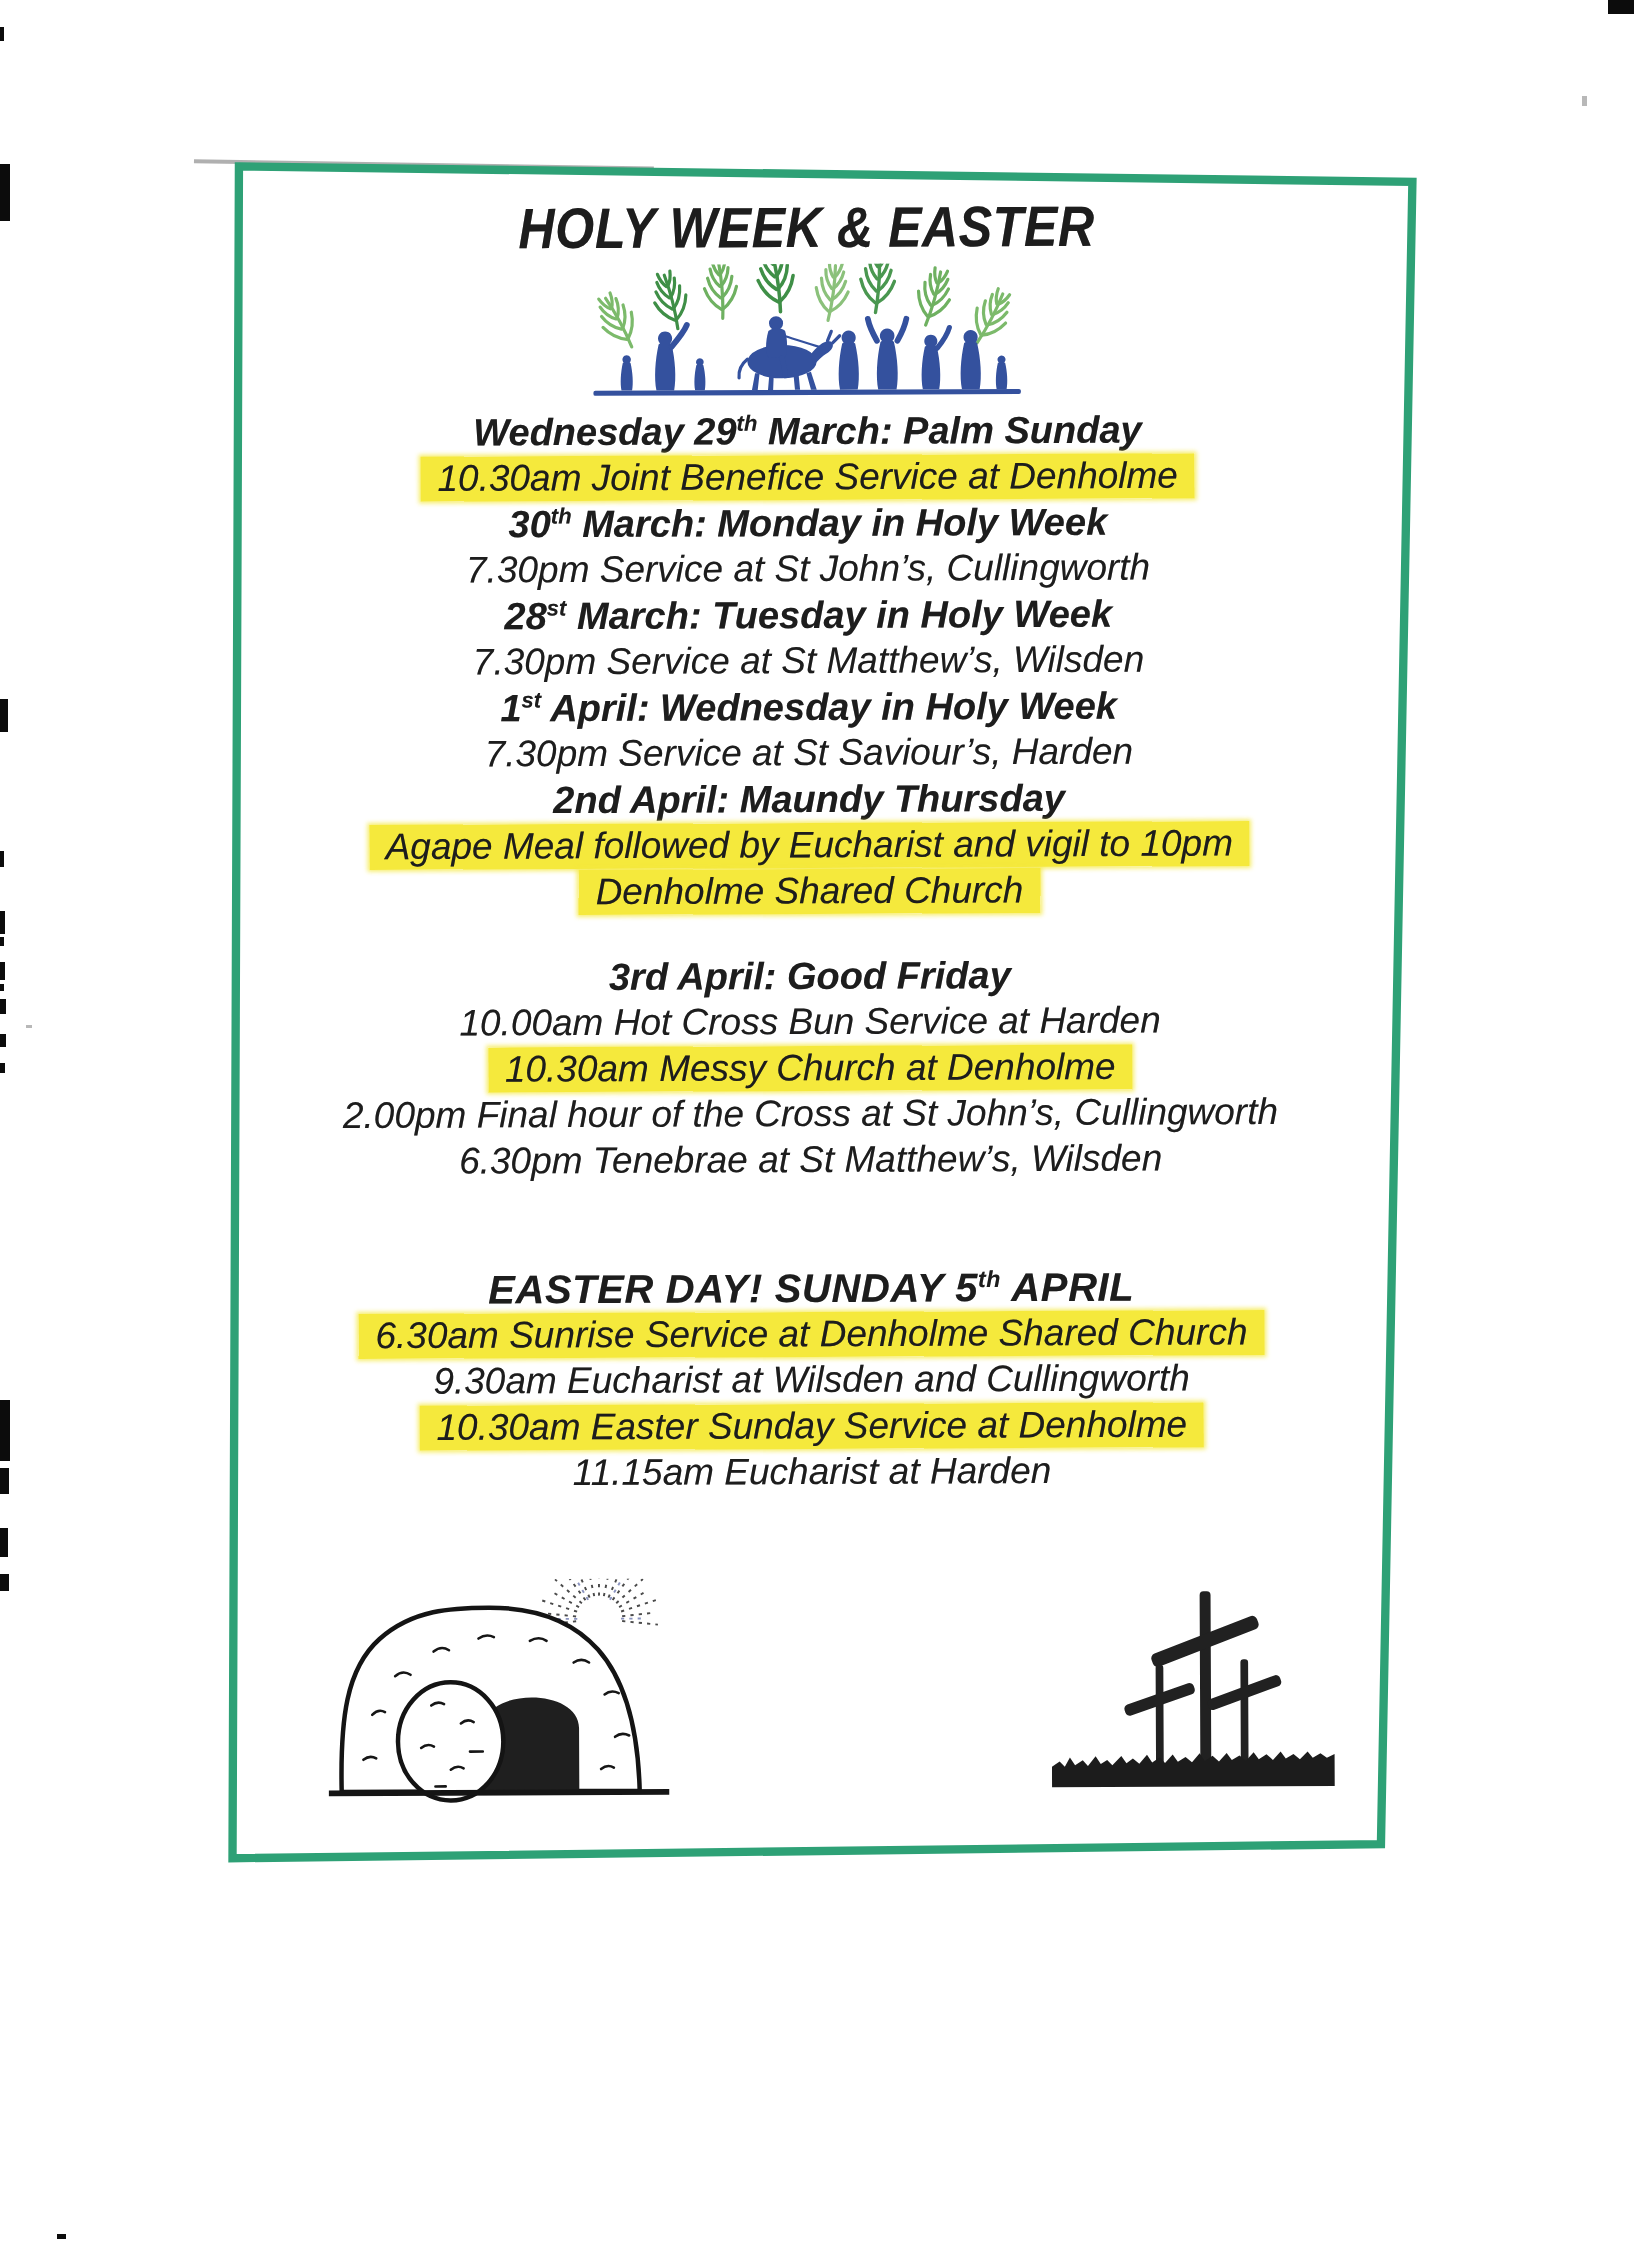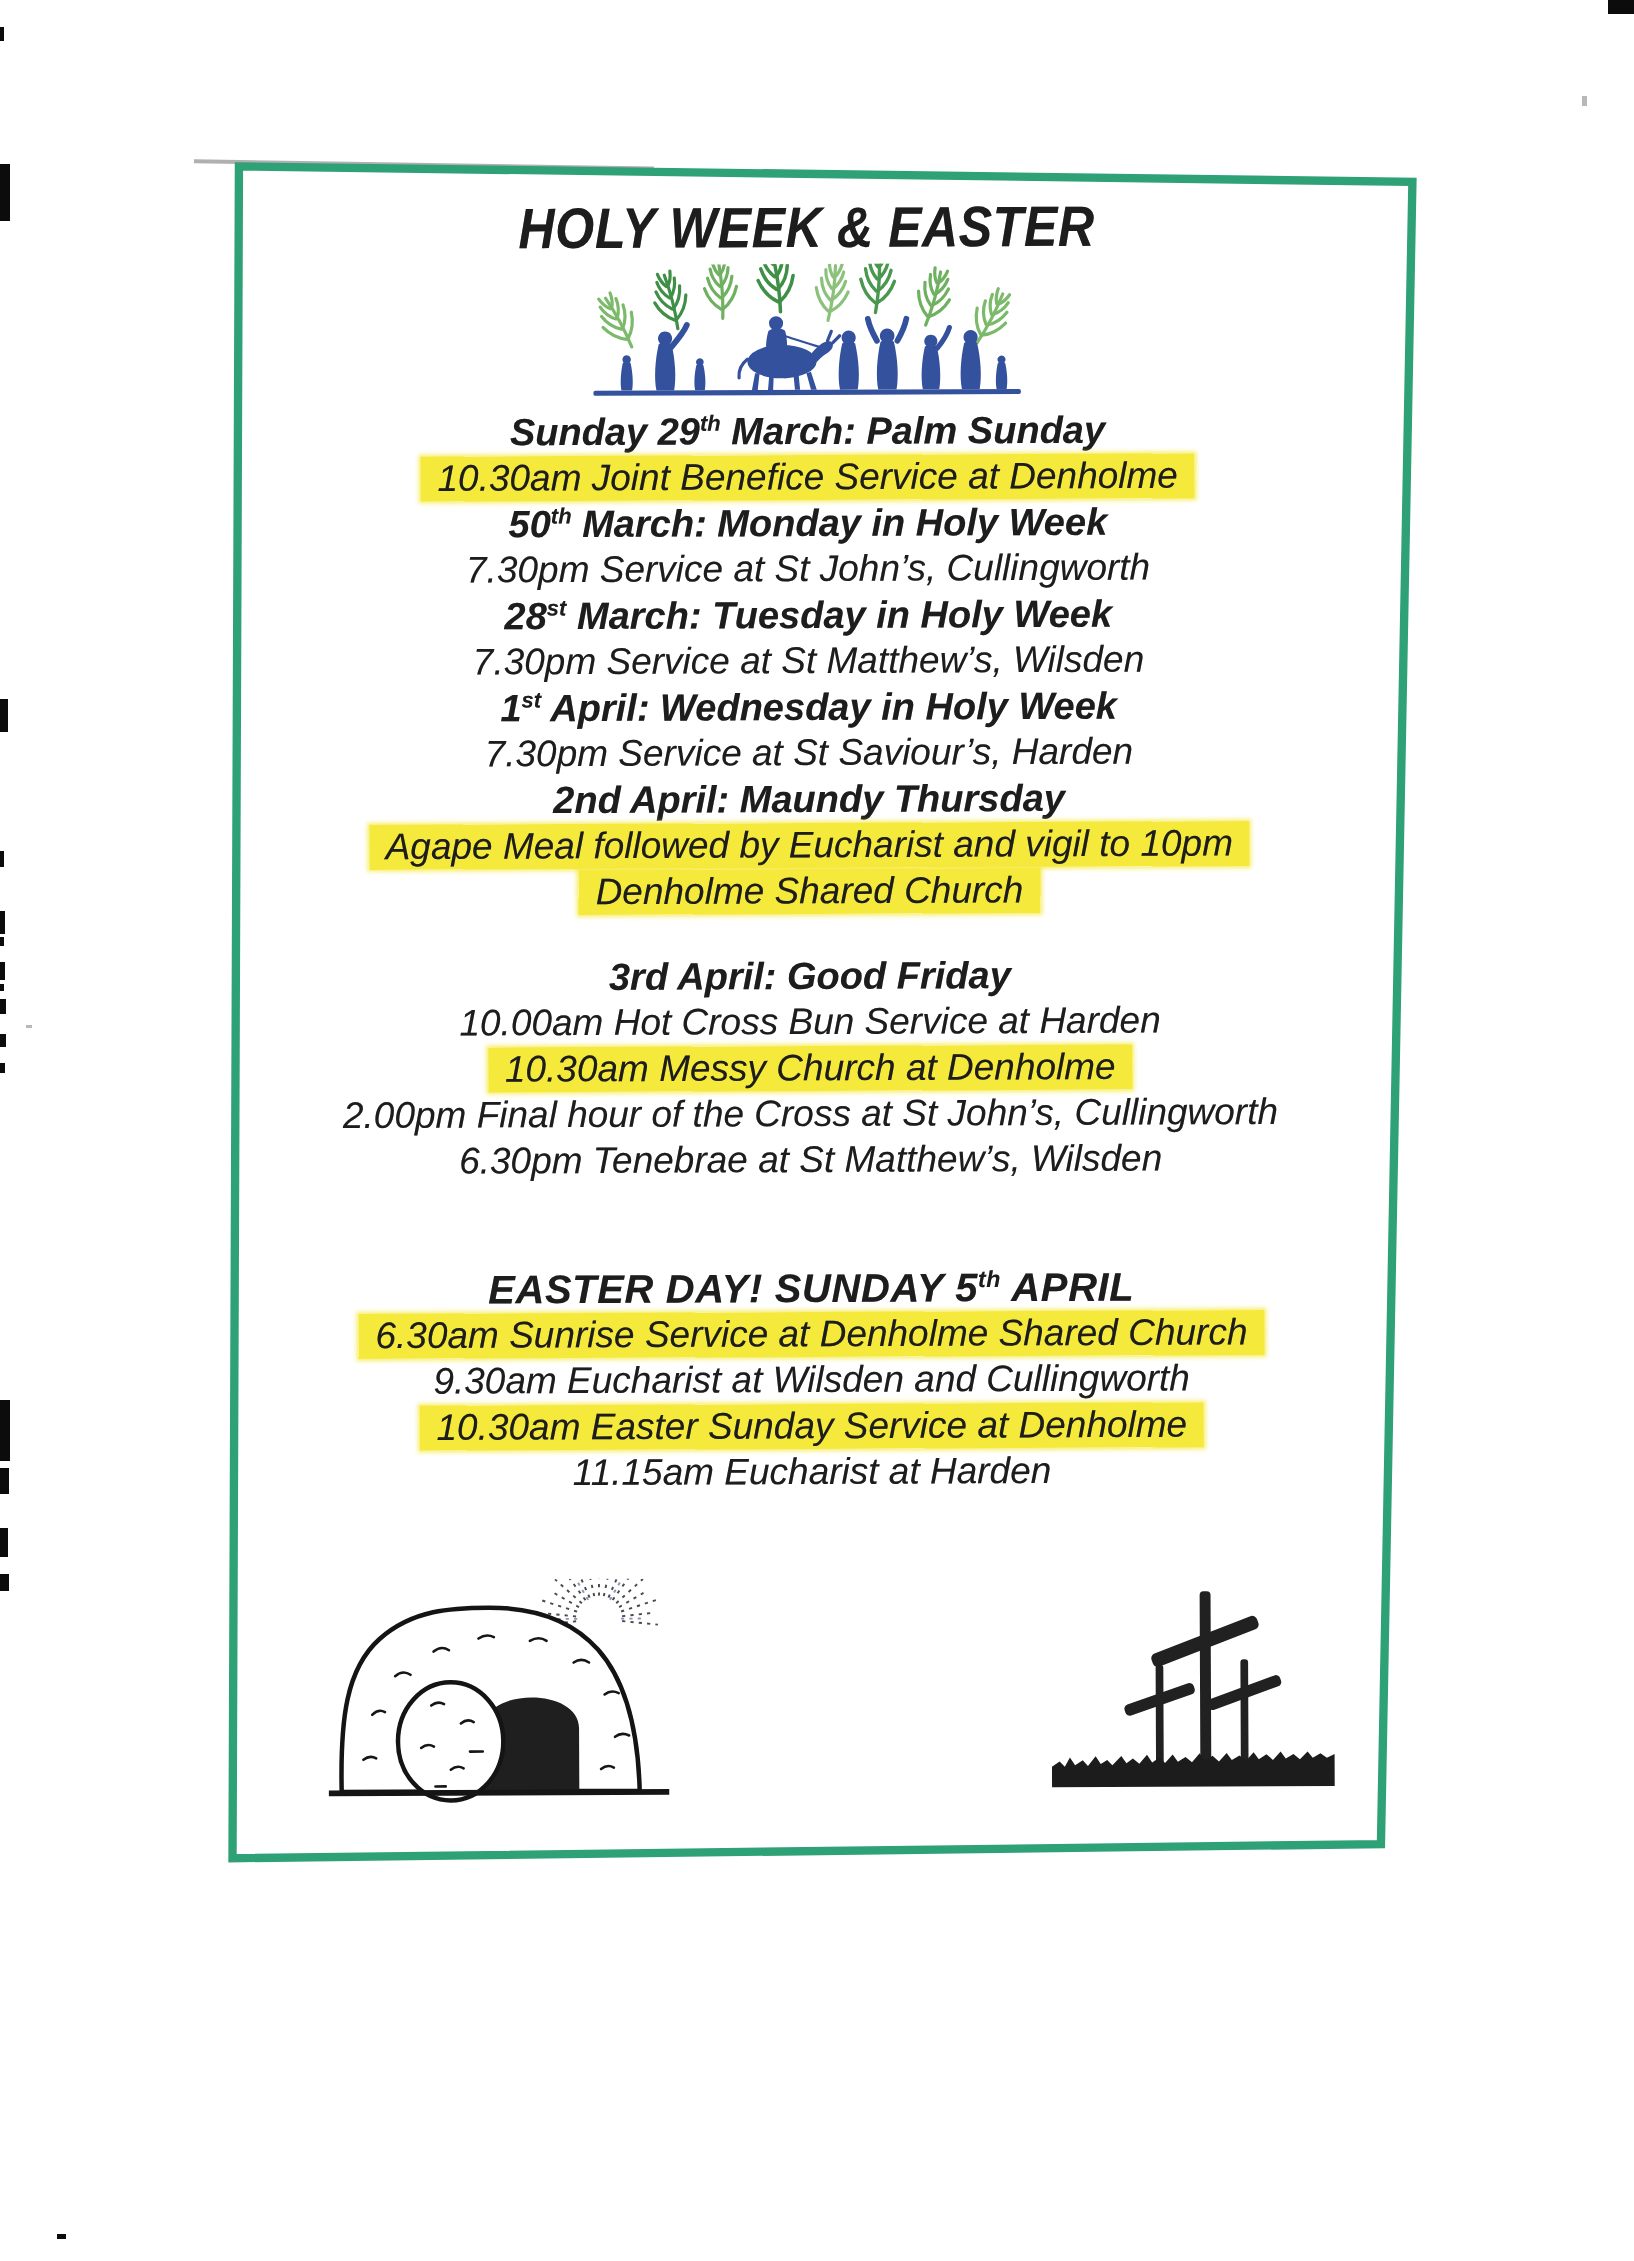--- a/index.html
+++ b/index.html
@@ -119,23 +119,23 @@
         <use href="#person" transform="translate(532,196) scale(0.85)"></use>
         <path d="M542,132 C552,120 558,110 561,100" stroke="#34519e" stroke-width="8" stroke-linecap="round" fill="none"></path>
         <use href="#person" transform="translate(594,196) scale(0.92)"></use>
         <use href="#person" transform="translate(642,196) scale(0.52)"></use>
         <rect x="6" y="196" width="666" height="8" rx="3"></rect>
       </g>
     </svg>
 
     <div id="schedule">
         <div class="section section-0">
-          <div class="line bold"><span class="plain"><span>Sunday 29</span><sup>th</sup><span> March: Palm Sunday</span></span></div>
+          <div class="line bold"><span class="plain"><span>Wednesday 29</span><sup>th</sup><span> March: Palm Sunday</span></span></div>
           <div class="line"><span class="hl"><span>10.30am Joint Benefice Service at Denholme</span></span></div>
-          <div class="line bold"><span class="plain"><span>50</span><sup>th</sup><span> March: Monday in Holy Week</span></span></div>
+          <div class="line bold"><span class="plain"><span>30</span><sup>th</sup><span> March: Monday in Holy Week</span></span></div>
           <div class="line"><span class="plain"><span>7.30pm Service at St John’s, Cullingworth</span></span></div>
           <div class="line bold"><span class="plain"><span>28</span><sup>st</sup><span> March: Tuesday in Holy Week</span></span></div>
           <div class="line"><span class="plain"><span>7.30pm Service at St Matthew’s, Wilsden</span></span></div>
           <div class="line bold"><span class="plain"><span>1</span><sup>st</sup><span> April: Wednesday in Holy Week</span></span></div>
           <div class="line"><span class="plain"><span>7.30pm Service at St Saviour’s, Harden</span></span></div>
           <div class="line bold"><span class="plain"><span>2nd April: Maundy Thursday</span></span></div>
           <div class="line"><span class="hl"><span>Agape Meal followed by Eucharist and vigil to 10pm</span></span></div>
           <div class="line"><span class="hl"><span>Denholme Shared Church</span></span></div>
         </div>
         <div class="section section-1">

